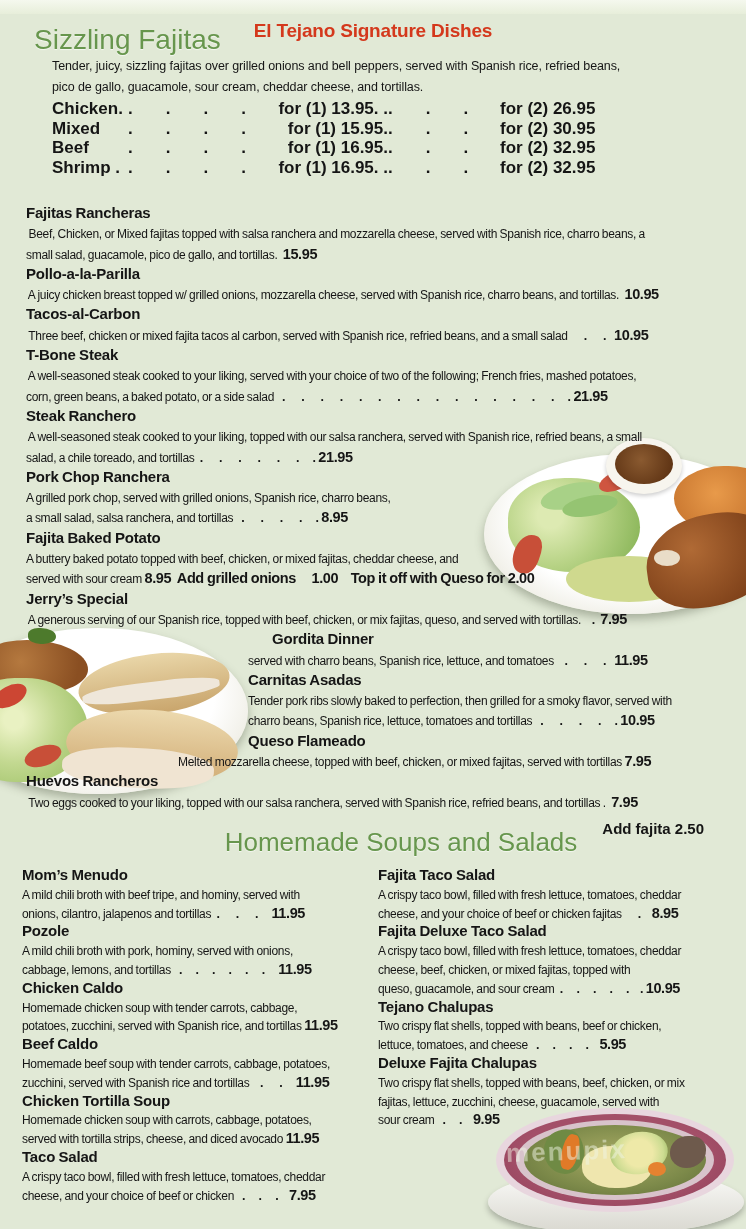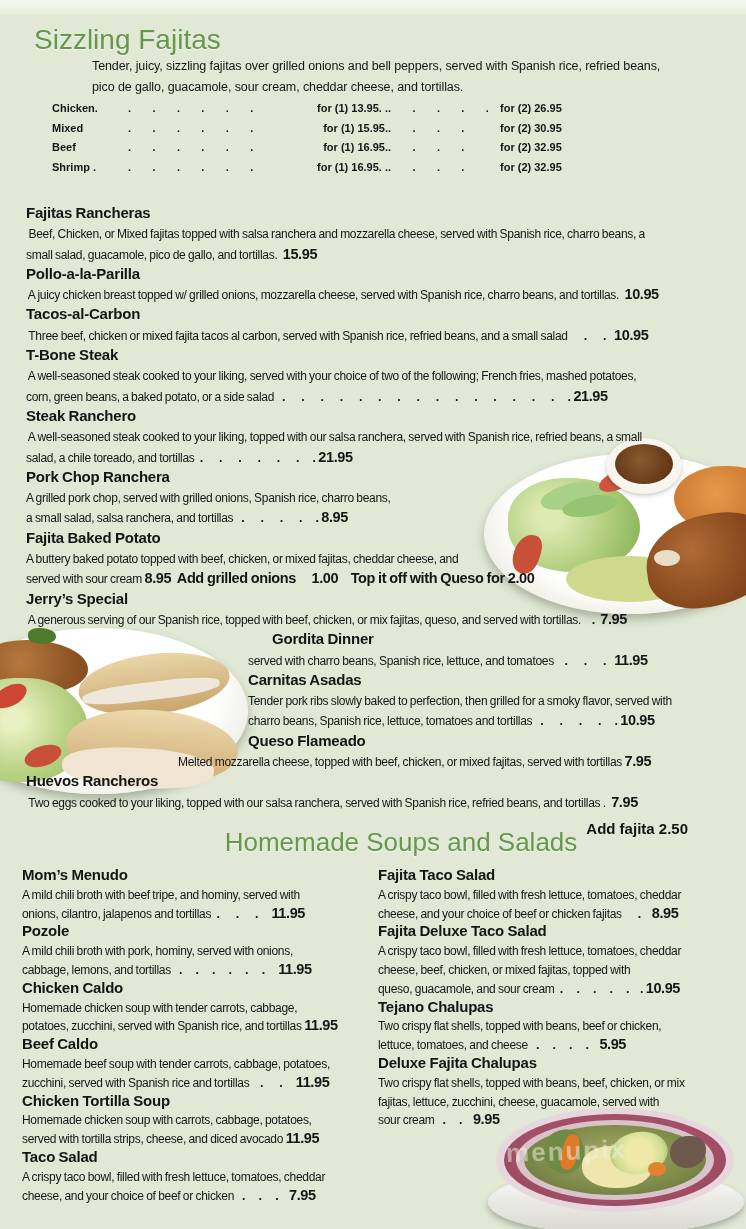--- a/index.html
+++ b/index.html
@@ -4,41 +4,41 @@
 <style>
   html,body{margin:0;padding:0;background:#b9beb2;}
   .page{position:relative;width:746px;height:1229px;background:#e1e9d6;overflow:hidden;
         font-family:"Liberation Sans",sans-serif;color:#151515;}
   .edge{position:absolute;left:0;top:0;right:0;height:14px;background:linear-gradient(#f5f8ee,#e7eeda);}
 
   .green-title{position:absolute;left:34px;top:24px;font-size:28px;line-height:32px;color:#67964d;
                font-weight:400;text-shadow:0 1px 1px rgba(255,255,255,.65);}
   .red-title{position:absolute;left:0;right:0;top:20px;text-align:center;font-size:19px;font-weight:700;
              color:#d4381c;letter-spacing:-.2px;}
-  .intro{position:absolute;left:52px;top:56px;font-size:12.5px;line-height:21px;letter-spacing:-.1px;z-index:2;margin-left:40px;}
-
-  .ftable{position:absolute;left:52px;top:99px;font-size:11px;font-weight:700;z-index:2;}
+  .intro{position:absolute;left:52px;top:56px;font-size:12.5px;line-height:21px;letter-spacing:-.1px;z-index:2;}
+
+  .ftable{position:absolute;left:52px;top:99px;font-size:17px;font-weight:700;z-index:2;}
   .frow{display:flex;height:19.5px;line-height:19.5px;white-space:pre;}
   .fname{width:76px;}
   .fd{width:128px;overflow:hidden;}
   .fp1{width:132px;text-align:right;}
   .fd2{width:112px;overflow:hidden;}
 
   .row{white-space:pre;font-size:12px;letter-spacing:-.3px;word-spacing:-.5px;}
   .row .pr{font-weight:700;font-size:14.5px;letter-spacing:-.4px;}
   .row .dots{font-weight:700;font-size:12.5px;}
   .row[data-k~="nm"]{font-size:15px;font-weight:700;letter-spacing:-.2px;}
   .row[data-k~="ia"]{padding-left:222px;}
   .row[data-k~="ib"]{padding-left:246px;}
   .row[data-k~="ic"]{padding-left:152px;}
 
   .sig{position:absolute;left:26px;top:203px;right:0;z-index:2;}
   .sig .row{height:20.3px;line-height:20.3px;}
 
-  .add-fajita{position:absolute;top:820px;right:58px;font-size:15px;font-weight:700;z-index:2;}
+  .add-fajita{position:absolute;top:820px;right:42px;font-size:15px;font-weight:700;z-index:2;}
   .soups-title{position:absolute;left:0;right:0;top:827px;text-align:center;padding-left:56px;font-size:26px;
                color:#67964d;z-index:2;text-shadow:0 1px 1px rgba(255,255,255,.65);}
   .col{position:absolute;top:866px;z-index:2;}
   .col .row{height:18.8px;line-height:18.8px;}
   .col-left{left:22px;width:352px;}
   .col-right{left:378px;width:368px;}
 
   
   .photo{position:absolute;z-index:1;}
   .s{position:absolute;border-radius:50%;}
@@ -93,20 +93,21 @@
   .watermark{position:absolute;left:506px;top:1136px;z-index:3;font-size:26px;font-weight:700;
              color:rgba(240,244,228,.5);letter-spacing:2px;transform:rotate(-2deg);}
 </style>
 </head>
 <body>
 
 <div class="page">
   <div class="edge"></div>
 
   <div class="green-title">Sizzling Fajitas</div>
+  <div class="red-title">El Tejano Signature Dishes</div>
 
   <div class="intro">
     <div>Tender, juicy, sizzling fajitas over grilled onions and bell peppers, served with Spanish rice, refried beans,</div>
     <div>pico de gallo, guacamole, sour cream, cheddar cheese, and tortillas.</div>
   </div>
 
   <div class="ftable">
 
   <div class="frow"><span class="fname">Chicken.</span><span class="fd">.       .       .       .       .       .       .</span><span class="fp1">for (1) 13.95. .</span><span class="fd2">.       .       .       .       .</span><span class="fp2">for (2) 26.95</span></div>
       <div class="frow"><span class="fname">Mixed</span><span class="fd">.       .       .       .       .       .       .       .</span><span class="fp1">for (1) 15.95.</span><span class="fd2">.       .       .       .</span><span class="fp2">for (2) 30.95</span></div>

